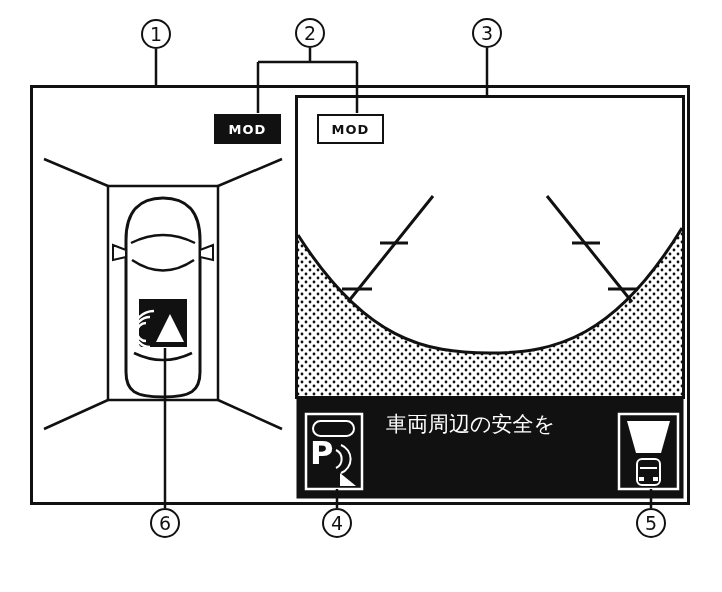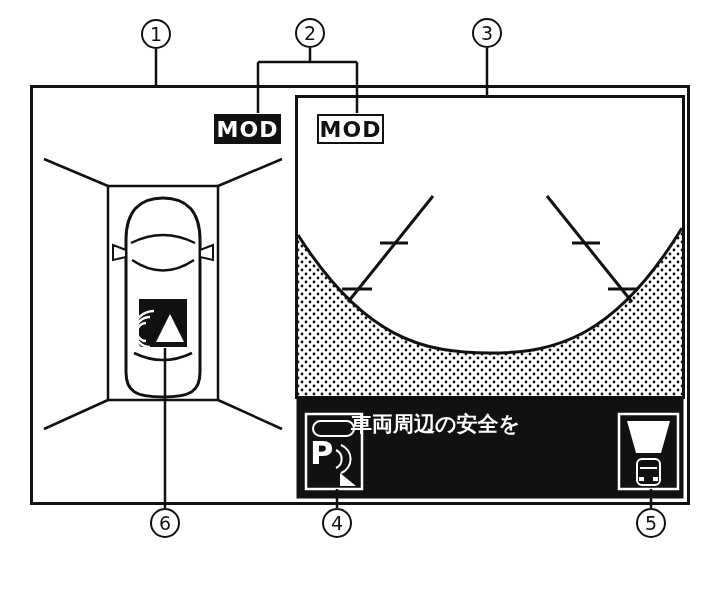--- a/index.html
+++ b/index.html
@@ -15,29 +15,29 @@
   .callout {
     position:absolute; width:30px; height:30px;
     border:2.5px solid #111; border-radius:50%;
     background:#fff; color:#111;
     display:flex; align-items:center; justify-content:center;
     font-size:19px; line-height:1;
   }
   .badge {
     position:absolute; width:67px; height:30px;
     display:flex; align-items:center; justify-content:center;
-    font-weight:bold; font-size:22px; letter-spacing:1px;
+    font-weight:bold; font-size:13px; letter-spacing:1px;
   }
   .badge.dark { background:#111; color:#fff; }
   .badge.light { background:#fff; color:#111; border:2.5px solid #111; }
 
   .caution-text {
-    position:absolute; left:351px; top:410px;
+    position:absolute; left:386px; top:410px;
     color:#fff; font-size:21px; line-height:29px;
-    white-space:nowrap; font-weight:700;
+    white-space:nowrap; font-weight:400;
   }
   .p-letter {
     position:absolute; left:310px; top:437px;
     color:#fff; font-size:32px; font-weight:bold; line-height:1;
   }
 </style>
 </head>
 <body>
 
 <div class="stage">

